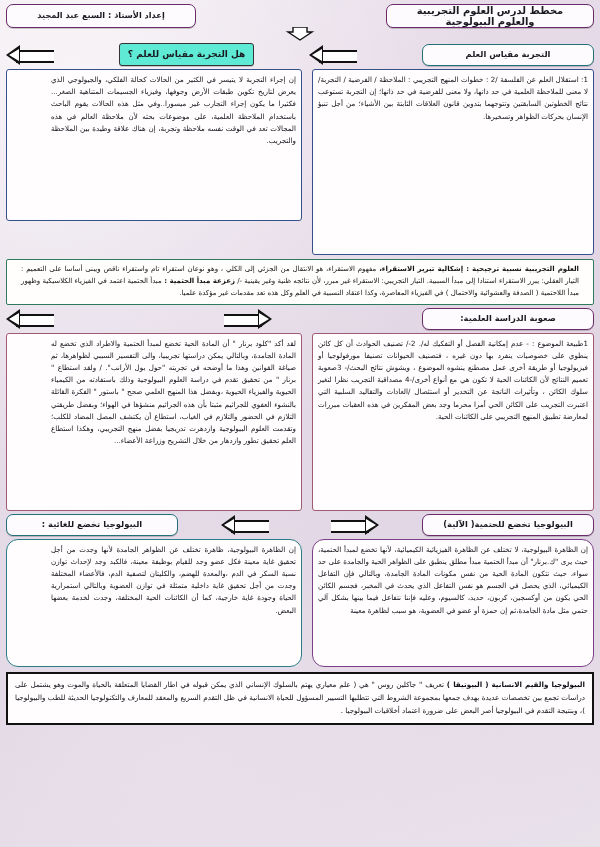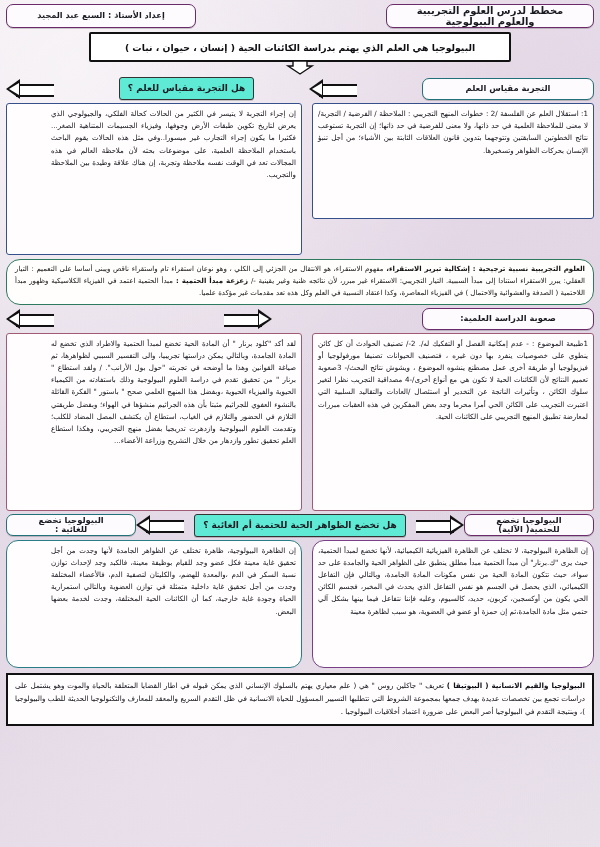--- a/index.html
+++ b/index.html
@@ -104,22 +104,22 @@
   .txtbox.right{width:282px;}
   .txtbox.rounded{border-radius:12px;}
   .b-blue{border-color:#36508c;}
   .b-rose{border-color:#a05a74;}
   .b-teal{border-color:#2a7d86;}
   .b-purple{border-color:#7a3f86;}
 
   .wide{
     box-sizing:border-box;width:100%;margin-top:4px;
     border:1.5px solid #2e7a5e;background:#fffefc;
-    padding:4px 8px;font-size:7px;line-height:1.7;text-align:justify;color:#111;
-    border-radius:14px;
+    padding:4px 14px;font-size:7px;line-height:1.7;text-align:justify;color:#111;
+    border-radius:2px;
   }
   .wide b{font-weight:bold;}
 
   .footer{
     box-sizing:border-box;width:100%;margin-top:5px;
     border:2px solid #111;background:#fffdfd;
     padding:5px 7px;font-size:7.2px;line-height:1.8;text-align:justify;color:#101018;
   }
   .footer b{font-weight:bold;}
 </style>
@@ -128,21 +128,20 @@
 
 <div class="paper"></div>
 
 <div class="wrap">
 
   <div class="hdr">
     <div class="lbl purple hdr-right">مخطط لدرس العلوم التجريبية والعلوم البيولوجية</div>
     <div class="lbl purple hdr-left">إعداد الأستاذ : السبع عبد المجيد</div>
   </div>
 
-  <div class="title-main">البيولوجيا هي العلم الذي يهتم بدراسة الكائنات الحية  ( إنسان ، حيوان ، نبات )</div>
 
   <div style="position:relative;height:12px;">
     <svg width="30" height="14" style="position:absolute;left:50%;transform:translateX(-50%);top:-1px;">
       <polygon points="8,0 22,0 22,5 27,5 15,13 3,5 8,5" fill="#ffffff" stroke="#111" stroke-width="1.4"></polygon>
     </svg>
   </div>
 
   <div class="branch">
     <div class="lbl teal side">التجربة مقياس العلم</div>
     <div class="arrow">
@@ -150,21 +149,21 @@
         <div class="headL"></div>
     </div>
     <div class="lbl grey sq q">هل التجربة مقياس للعلم ؟</div>
     <div class="arrow">
       <div class="shaft"></div>
         <div class="headL"></div>
     </div>
   </div>
 
   <div class="cols">
-    <div class="txtbox right b-blue" style="height:116px;">1: استقلال العلم عن الفلسفة /2 : خطوات المنهج التجريبي : الملاحظة / الفرضية / التجربة/ لا معنى للملاحظة العلمية في حد ذاتها، ولا معنى للفرضية في حد ذاتها؛ إن التجربة تستوعب نتائج الخطوتين السابقتين وتتوجهما بتدوين قانون العلاقات الثابتة بين الأشياء؛ من أجل تنبؤ الإنسان بحركات الظواهر وتسخيرها.</div>
+    <div class="txtbox right b-blue" style="height:186px;">1: استقلال العلم عن الفلسفة /2 : خطوات المنهج التجريبي : الملاحظة / الفرضية / التجربة/ لا معنى للملاحظة العلمية في حد ذاتها، ولا معنى للفرضية في حد ذاتها؛ إن التجربة تستوعب نتائج الخطوتين السابقتين وتتوجهما بتدوين قانون العلاقات الثابتة بين الأشياء؛ من أجل تنبؤ الإنسان بحركات الظواهر وتسخيرها.</div>
     <div class="txtbox left b-blue" style="height:152px;">إن إجراء التجربة لا يتيسر في الكثير من الحالات كحالة الفلكي، والجيولوجي الذي يعرض لتاريخ تكوين طبقات الأرض وجوفها، وفيزياء الجسيمات المتناهية الصغر... فكثيرا ما يكون إجراء التجارب غير ميسورا..وفي مثل هذه الحالات يقوم الباحث باستخدام الملاحظة العلمية، على موضوعات بحثه لأن ملاحظة العالم في هذه المجالات تعد في الوقت نفسه ملاحظة وتجربة، إن هناك علاقة وطيدة بين الملاحظة والتجريب.</div>
   </div>
 
   <div class="wide">
     <b>العلوم التجريبية نسبية  ترجيحية : </b><b>إشكالية تبرير الاستقراء، </b><span>مفهوم الاستقراء، هو الانتقال من الجزئي إلى الكلي ، وهو نوعان استقراء تام واستقراء ناقص ويبنى أساسا على التعميم : التيار العقلي: يبرر الاستقراء استنادا إلى مبدأ السببية. التيار التجريبي: الاستقراء غير مبرر، لأن نتائجه ظنية وغير يقينية -/ </span><b>زعزعة مبدأ الحتمية : </b><span>مبدأ الحتمية اعتمد في الفيزياء الكلاسيكية وظهور مبدأ اللاحتمية ( الصدفة والعشوائية والاحتمال ) في الفيزياء المعاصرة، وكذا اعتقاد النسبية في العلم وكل هذه تعد مقدمات غير مؤكدة علميا.</span>
   </div>
 
   <div class="branch">
     <div class="lbl purple side">صعوبة الدراسة العلمية:</div>
     <div class="arrow">
@@ -181,21 +180,20 @@
     <div class="txtbox right b-rose" style="height:178px;">1طبيعة الموضوع : - عدم إمكانية الفصل أو التفكيك له/. 2-/ تصنيف الحوادث أن كل كائن ينطوي على خصوصيات ينفرد بها دون غيره ، فتصنيف الحيوانات تصنيفا مورفولوجيا أو فيزيولوجيا أو طريقة أخرى عمل مصطنع ينشوه الموضوع ، ويشوش نتائج البحث/- 3صعوبة تعميم النتائج لأن الكائنات الحية لا تكون هي مع أنواع أخرى/-4 مصداقية التجريب نظرا لتغير سلوك الكائن ، وتأثيرات الناتجة عن التخدير أو استئصال /العادات والتقاليد السلبية التي اعتبرت التجريب على الكائن الحي أمرا محرما  وجد بعض المفكرين في هذه العقبات مبررات لمعارضة تطبيق المنهج التجريبي على الكائنات الحية.</div>
     <div class="txtbox left b-rose" style="height:178px;">لقد أكد "كلود برنار " أن المادة الحية تخضع لمبدأ الحتمية والاطراد الذي تخضع له المادة الجامدة، وبالتالي يمكن دراستها تجريبيا، والى التفسير السببي لظواهرها، ثم صياغة القوانين وهذا ما أوضحه في تجربته "حول بول الأرانب". / ولقد استطاع " برنار " من تحقيق تقدم في دراسة العلوم البيولوجية وذلك باستفادته من الكيمياء الحيوية والفيزياء الحيوية ،وبفضل هذا المنهج العلمي صحح " باستور " الفكرة القائلة بالنشوء العفوي للجراثيم مثبتا بأن هذه الجراثيم منشؤها في الهواء؛ وبفضل طريقتي التلازم في الحضور والتلازم في الغياب، استطاع أن يكتشف المصل المضاد للكلب؛ وتقدمت العلوم البيولوجية وازدهرت تدريجيا بفضل منهج التجريبي، وهكذا استطاع العلم تحقيق تطور وازدهار من خلال التشريح وزراعة الأعضاء...</div>
   </div>
 
   <div class="branch">
     <div class="lbl purple side">البيولوجيا تخضع للحتمية( الآلية)</div>
     <div class="arrow">
       <div class="shaft"></div>
         <div class="headR"></div>
     </div>
-    <div class="lbl grey sq q">هل تخضع الظواهر الحية للحتمية أم الغائية ؟</div>
     <div class="arrow">
       <div class="shaft"></div>
         <div class="headL"></div>
     </div>
     <div class="lbl teal side">البيولوجيا تخضع للغائية :</div>
   </div>
 
   <div class="cols">
     <div class="txtbox right rounded b-purple" style="height:128px;">إن الظاهرة البيولوجية، لا تختلف عن الظاهرة الفيزيائية الكيميائية، لأنها تخضع لمبدأ الحتمية، حيث يرى "ك.برنار" أن مبدأ الحتمية مبدأ مطلق ينطبق على الظواهر الحية والجامدة على حد سواء، حيث تتكون المادة الحية من نفس مكونات المادة الجامدة، وبالتالي فإن التفاعل الكيميائي، الذي يحصل في الجسم هو نفس التفاعل الذي يحدث في المخبر، فجسم الكائن الحي يكون من أوكسجين، كربون، حديد، كالسيوم، وعليه فإننا نتفاعل فيما بينها بشكل آلي حتمي مثل مادة الجامدة،ثم إن حمزة أو عضو في العضوية، هو سبب لظاهرة معينة</div>
     <div class="txtbox left rounded b-teal" style="height:128px;">إن الظاهرة البيولوجية، ظاهرة تختلف عن الظواهر الجامدة لأنها وجدت من أجل تحقيق غاية معينة  فكل عضو وجد للقيام بوظيفة معينة، فالكبد وجد لإحداث توازن نسبة السكر في الدم ،والمعدة للهضم، والكليتان لتصفية الدم، فالأعضاء المختلفة وجدت من أجل تحقيق غاية داخلية متمثلة في توازن العضوية وبالتالي استمرارية الحياة وجودة غاية خارجية، كما أن الكائنات الحية المختلفة، وجدت لخدمة بعضها البعض.</div>

